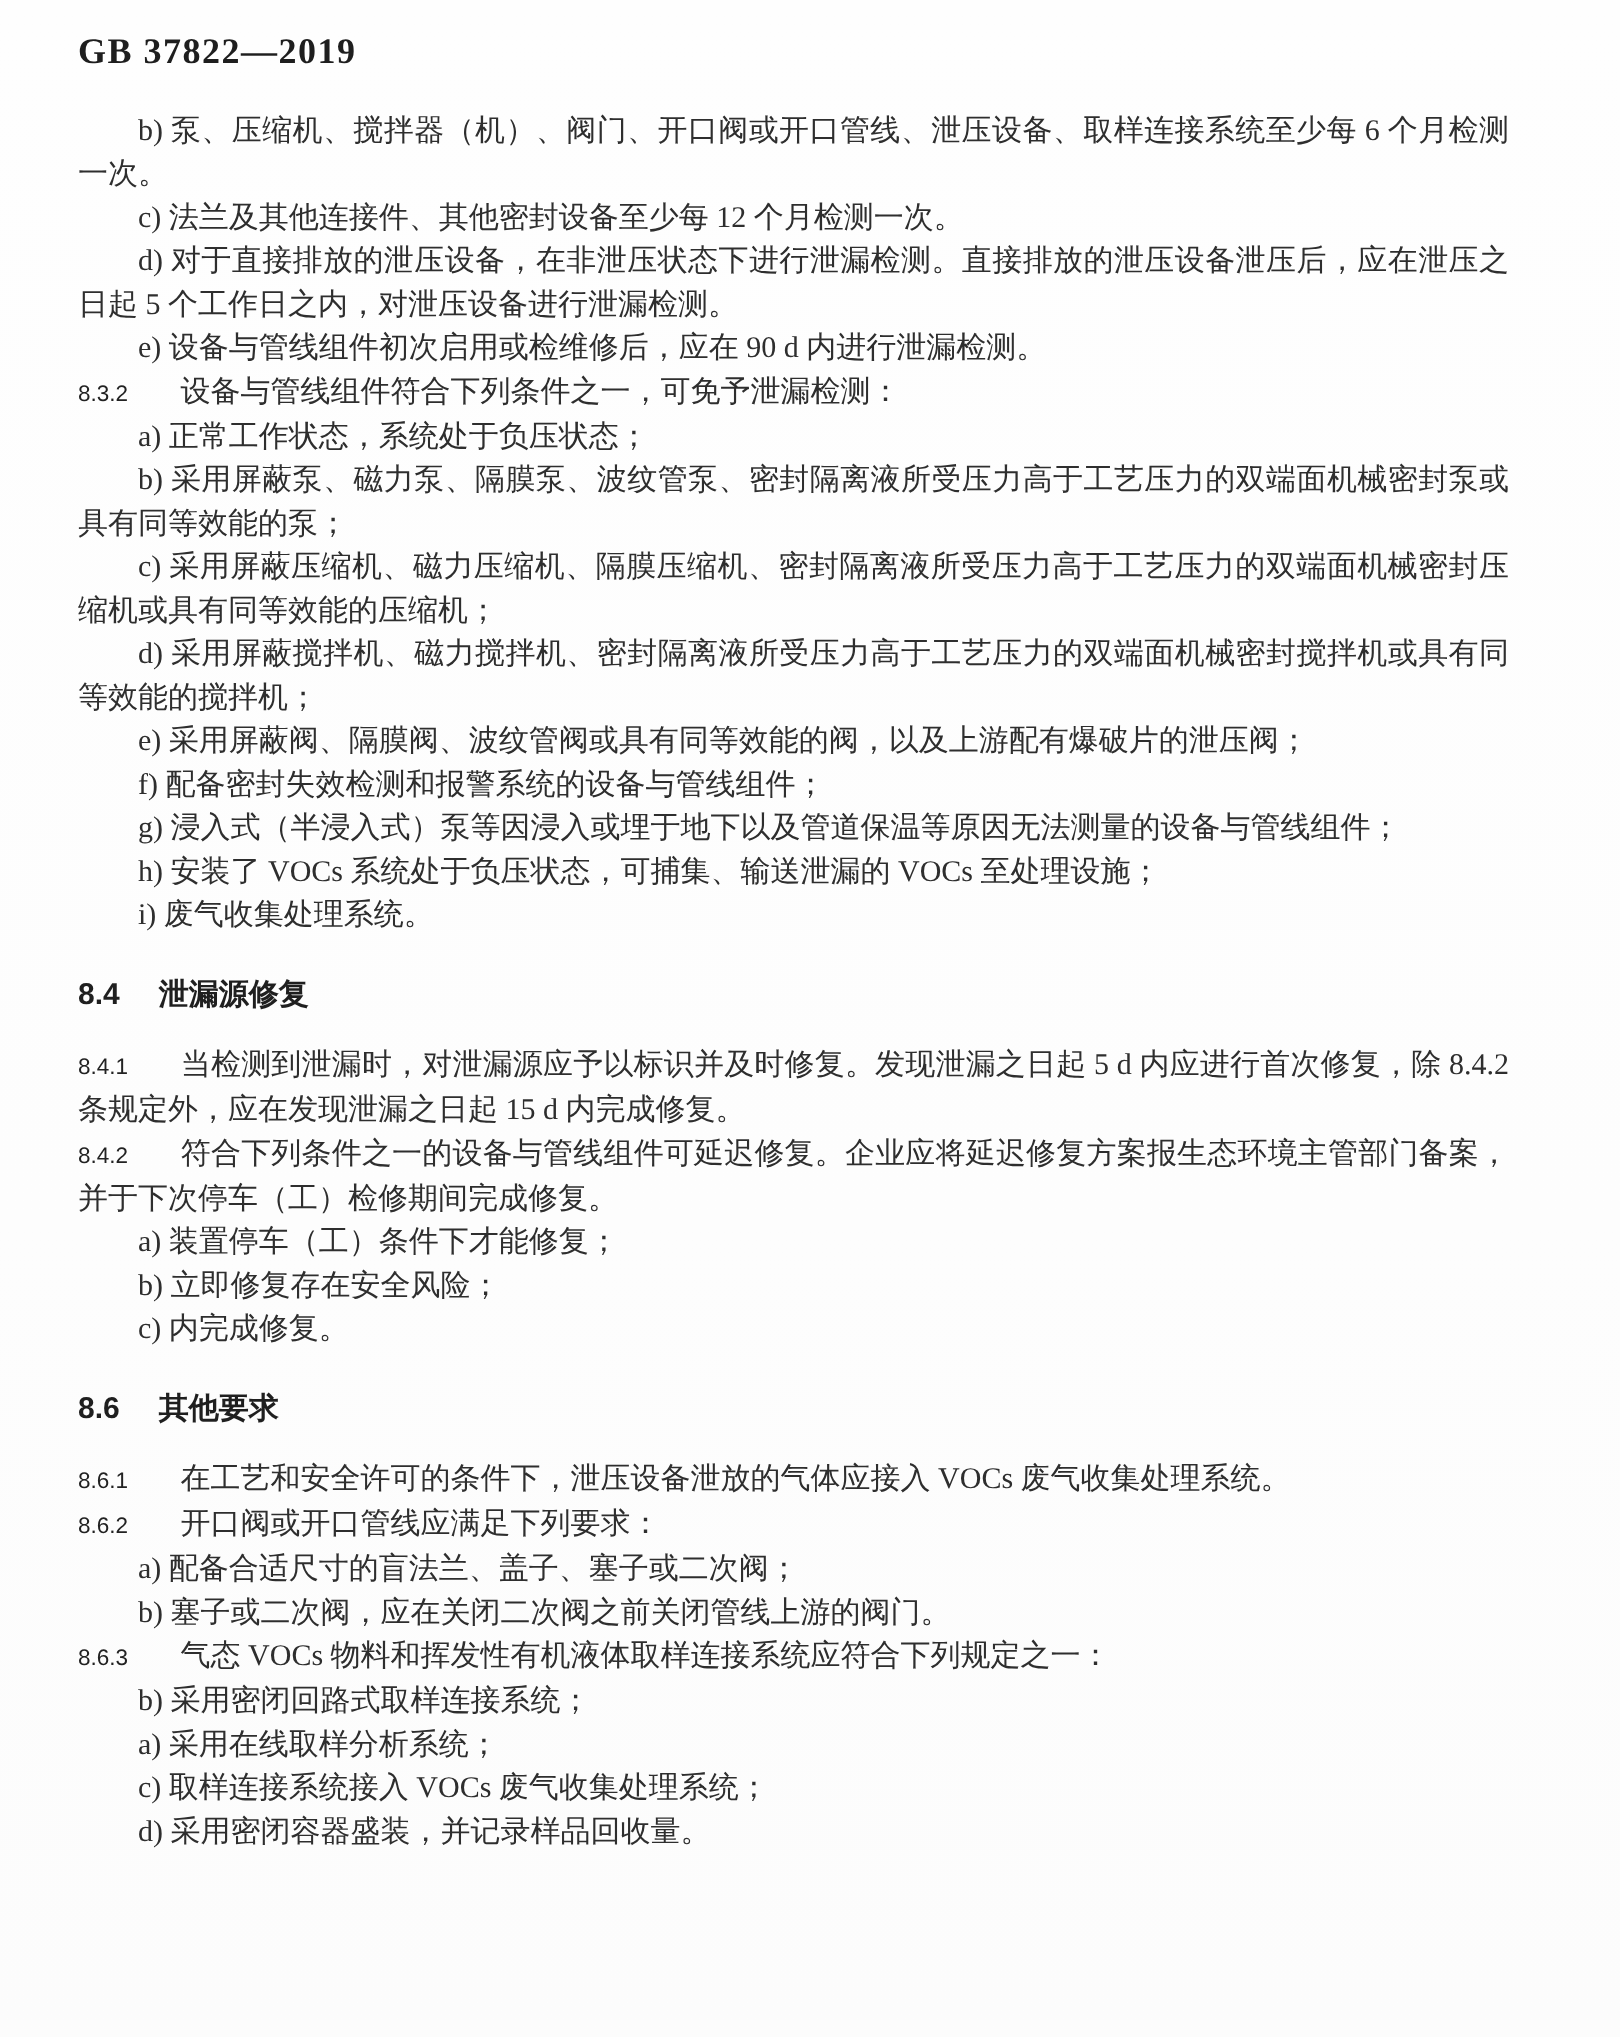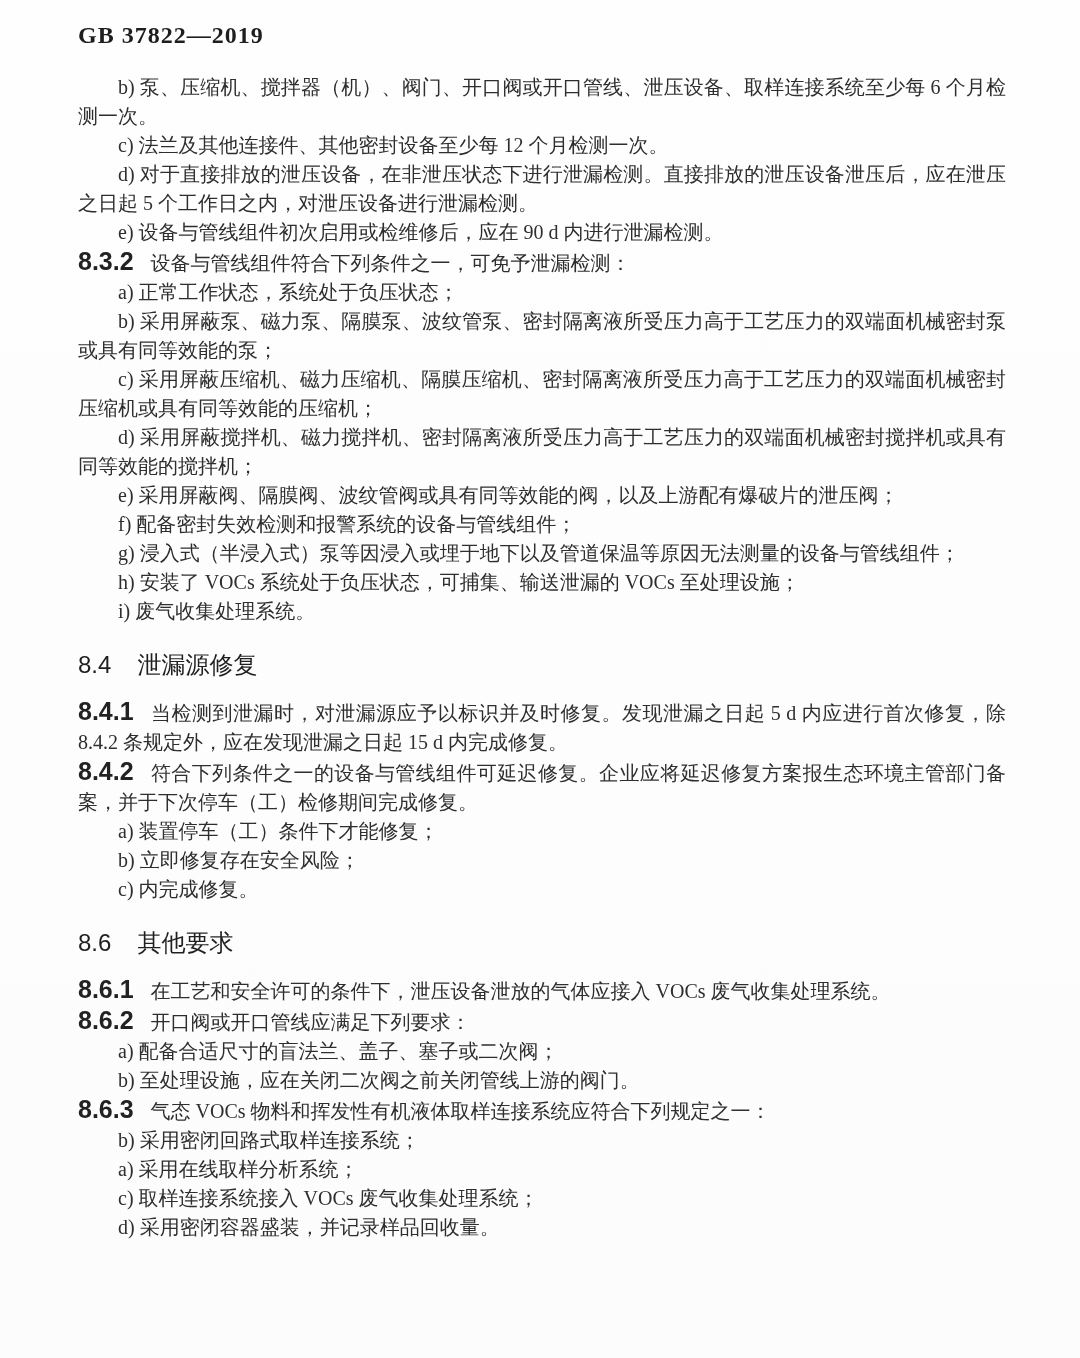--- a/index.html
+++ b/index.html
@@ -7,21 +7,21 @@
     padding: 0;
     width: 1080px;
     height: 1358px;
     background: #fdfdfd;
     overflow: hidden;
   }
   .page {
     box-sizing: border-box;
     width: 1080px;
     height: 1358px;
-    padding: 22px 74px 0 78px;
+    padding: 22px 74px 0 52px;
     background: linear-gradient(180deg, #fefefe 0%, #fdfdfd 60%, #fcfcfc 100%);
     color: #2b2b2b;
   }
   .doc-header {
     font-family: "Liberation Serif", "DejaVu Serif", serif;
     font-weight: bold;
     font-size: 24px;
     letter-spacing: 1px;
     color: #1e1e1e;
     margin: 0 0 24px 0;
@@ -33,32 +33,32 @@
     text-align: justify;
     color: #2e2e2e;
   }
   .doc-body p { margin: 0; }
   
   p.item { text-indent: 2em; }
   
   p.clause { text-indent: 0; }
   p.clause .num {
     font-family: "Liberation Sans", "DejaVu Sans", sans-serif;
-    font-weight: bold;
-    font-size: 25px;
+    font-weight: normal;
+    font-size: 15px;
     color: #222;
-    margin-right: 17px;
+    margin-right: 35px;
   }
   
   p.para { text-indent: 2em; }
   
   p.heading {
     font-family: "Liberation Sans", "DejaVu Sans", sans-serif;
-    font-weight: normal;
-    font-size: 24px;
+    font-weight: bold;
+    font-size: 20px;
     color: #1f1f1f;
     margin: 24px 0 18px 0;
     text-indent: 0;
   }
   p.heading .num { margin-right: 26px; }
 </style>
 </head>
 <body>
 
 <div class="page">
@@ -82,20 +82,20 @@
       <p class="heading"><span class="num">8.4</span><span>泄漏源修复</span></p>
       <p class="clause"><span class="num">8.4.1</span><span>当检测到泄漏时，对泄漏源应予以标识并及时修复。发现泄漏之日起 5 d 内应进行首次修复，除 8.4.2 条规定外，应在发现泄漏之日起 15 d 内完成修复。</span></p>
       <p class="clause"><span class="num">8.4.2</span><span>符合下列条件之一的设备与管线组件可延迟修复。企业应将延迟修复方案报生态环境主管部门备案，并于下次停车（工）检修期间完成修复。</span></p>
       <p class="item">a) 装置停车（工）条件下才能修复；</p>
       <p class="item">b) 立即修复存在安全风险；</p>
       <p class="item">c) 内完成修复。</p>
       <p class="heading"><span class="num">8.6</span><span>其他要求</span></p>
       <p class="clause"><span class="num">8.6.1</span><span>在工艺和安全许可的条件下，泄压设备泄放的气体应接入 VOCs 废气收集处理系统。</span></p>
       <p class="clause"><span class="num">8.6.2</span><span>开口阀或开口管线应满足下列要求：</span></p>
       <p class="item">a) 配备合适尺寸的盲法兰、盖子、塞子或二次阀；</p>
-      <p class="item">b) 至处理设施，应在关闭二次阀之前关闭管线上游的阀门。</p>
+      <p class="item">b) 塞子或二次阀，应在关闭二次阀之前关闭管线上游的阀门。</p>
       <p class="clause"><span class="num">8.6.3</span><span>气态 VOCs 物料和挥发性有机液体取样连接系统应符合下列规定之一：</span></p>
       <p class="item">b) 采用密闭回路式取样连接系统；</p>
       <p class="item">a) 采用在线取样分析系统；</p>
       <p class="item">c) 取样连接系统接入 VOCs 废气收集处理系统；</p>
       <p class="item">d) 采用密闭容器盛装，并记录样品回收量。</p>
     </div>
 </div>
 
 </body></html>

